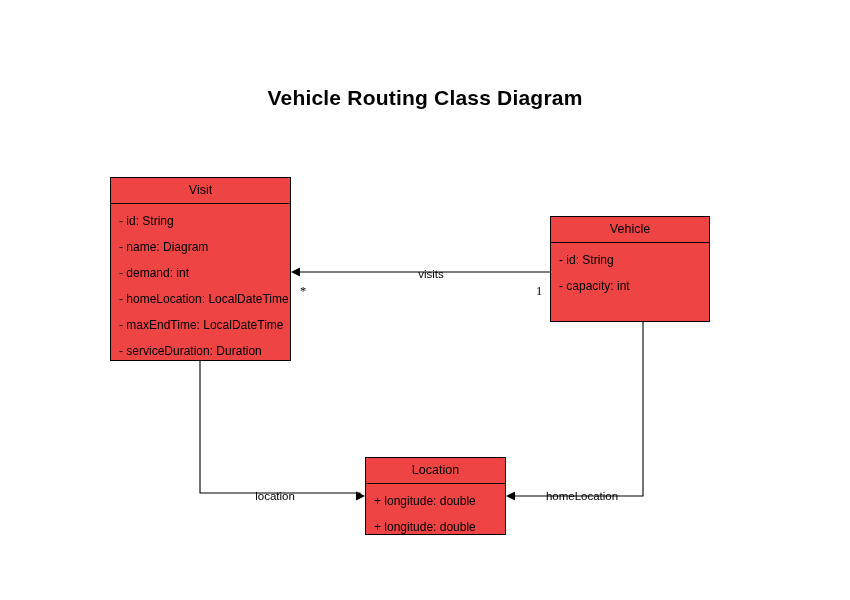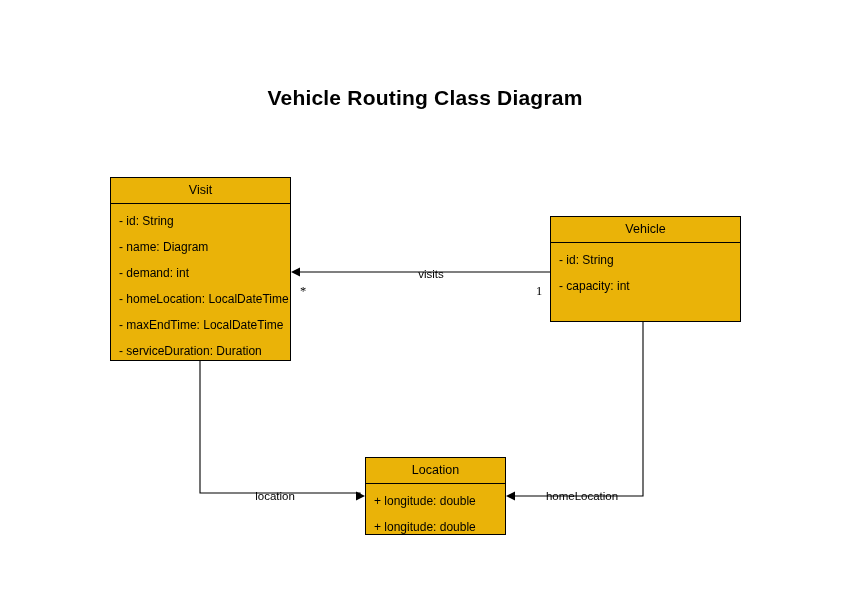--- a/index.html
+++ b/index.html
@@ -61,21 +61,21 @@
   .mult-label {
     position: absolute;
     font-family: "Liberation Serif", serif;
     font-size: 12.5px;
     color: #000000;
     white-space: nowrap;
   }
   .uml-class {
     position: absolute;
     box-sizing: border-box;
-    background: #eab308;
+    background: #ef4444;
     border: 1.2px solid #000000;
   }
   .uml-class-name {
     box-sizing: border-box;
     height: 26px;
     line-height: 25px;
     text-align: center;
     font-family: "Liberation Sans", sans-serif;
     font-size: 12.5px;
     color: #000000;
@@ -124,21 +124,21 @@
         <div class="uml-class-name">Visit</div>
         <div class="uml-attrs">
           <div class="uml-attr">- id: String</div>
           <div class="uml-attr">- name: Diagram</div>
           <div class="uml-attr">- demand: int</div>
           <div class="uml-attr">- homeLocation: LocalDateTime</div>
           <div class="uml-attr">- maxEndTime: LocalDateTime</div>
           <div class="uml-attr">- serviceDuration: Duration</div>
         </div>
       </div>
-      <div class="uml-class" style="left: 550px; top: 216px; width: 191px; height: 106px;">
+      <div class="uml-class" style="left: 550px; top: 216px; width: 160px; height: 106px;">
         <div class="uml-class-name">Vehicle</div>
         <div class="uml-attrs">
           <div class="uml-attr">- id: String</div>
           <div class="uml-attr">- capacity: int</div>
         </div>
       </div>
       <div class="uml-class" style="left: 365px; top: 457px; width: 141px; height: 78px;">
         <div class="uml-class-name">Location</div>
         <div class="uml-attrs">
           <div class="uml-attr">+ longitude: double</div>

